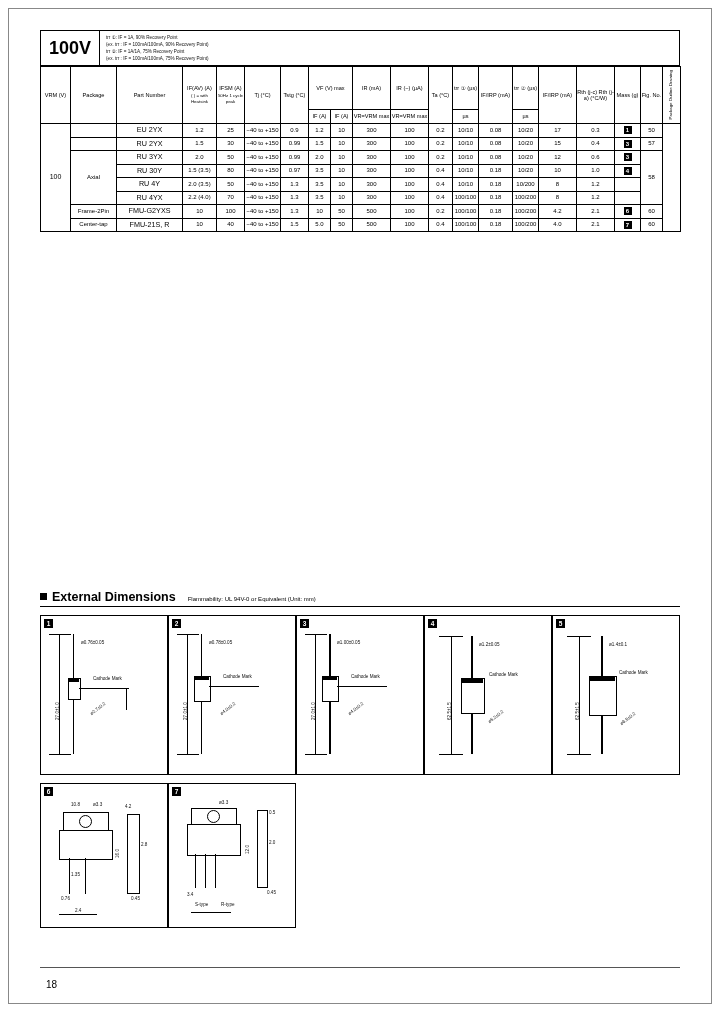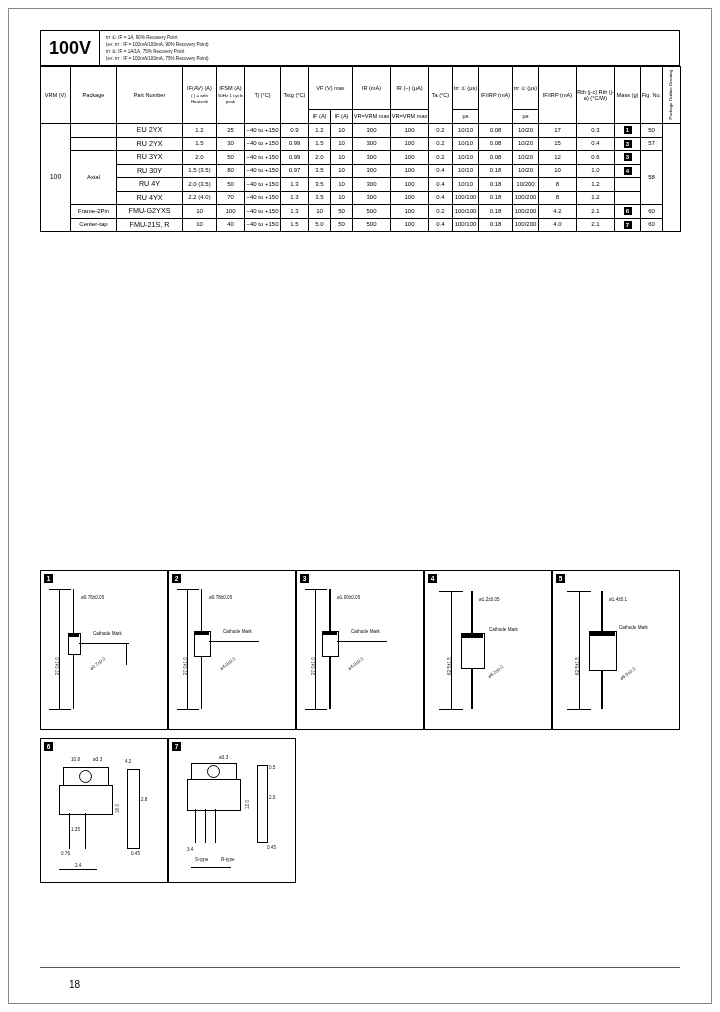--- a/index.html
+++ b/index.html
@@ -127,21 +127,20 @@
   .body-rect{
     position:absolute;border:0.8px solid #000;background:#fff;
   }
   .band{position:absolute;background:#000;}
   .rot-90{transform:rotate(-90deg);transform-origin:left top;}
   .rot-45{transform:rotate(-37deg);transform-origin:left top;}
   
   .pgnum{
     position:absolute;left:46px;bottom:22px;
     font-size:10px;
-    margin-left:23px;
   }
   .footrule{
     position:absolute;left:40px;right:40px;bottom:44px;
     border-top:1px solid #555;
   }
   .thinline{position:absolute;background:#000;}
 </style>
 </head>
 <body>
 
@@ -383,20 +382,25 @@
         <td>4.0</td>
         <td>2.1</td>
         <td><span class="blk">7</span></td>
         <td class="figno">60</td>
       </tr>
     </tbody>
       </table>
 
     <div style="height:330px"></div>
 
+    <div class="ext-head">
+      <div class="ext-sq"></div>
+      <div class="ext-title">External Dimensions</div>
+      <div class="ext-sub">Flammability: UL 94V-0 or Equivalent   (Unit: mm)</div>
+    </div>
 
     <div class="fig-row r1">
 
       <div class="figbox">
         <div class="fignum">1</div>
         <div class="drawing">
           <div class="lead" style="left:32px;top:18px;width:1.2px;height:120px;"></div>
           <div class="body-rect" style="left:27px;top:62px;width:11px;height:20px;"></div>
           <div class="band" style="left:27px;top:63px;width:11px;height:2.5px;"></div>
           <div class="dim" style="left:40px;top:24px;">ø0.76±0.05</div>

